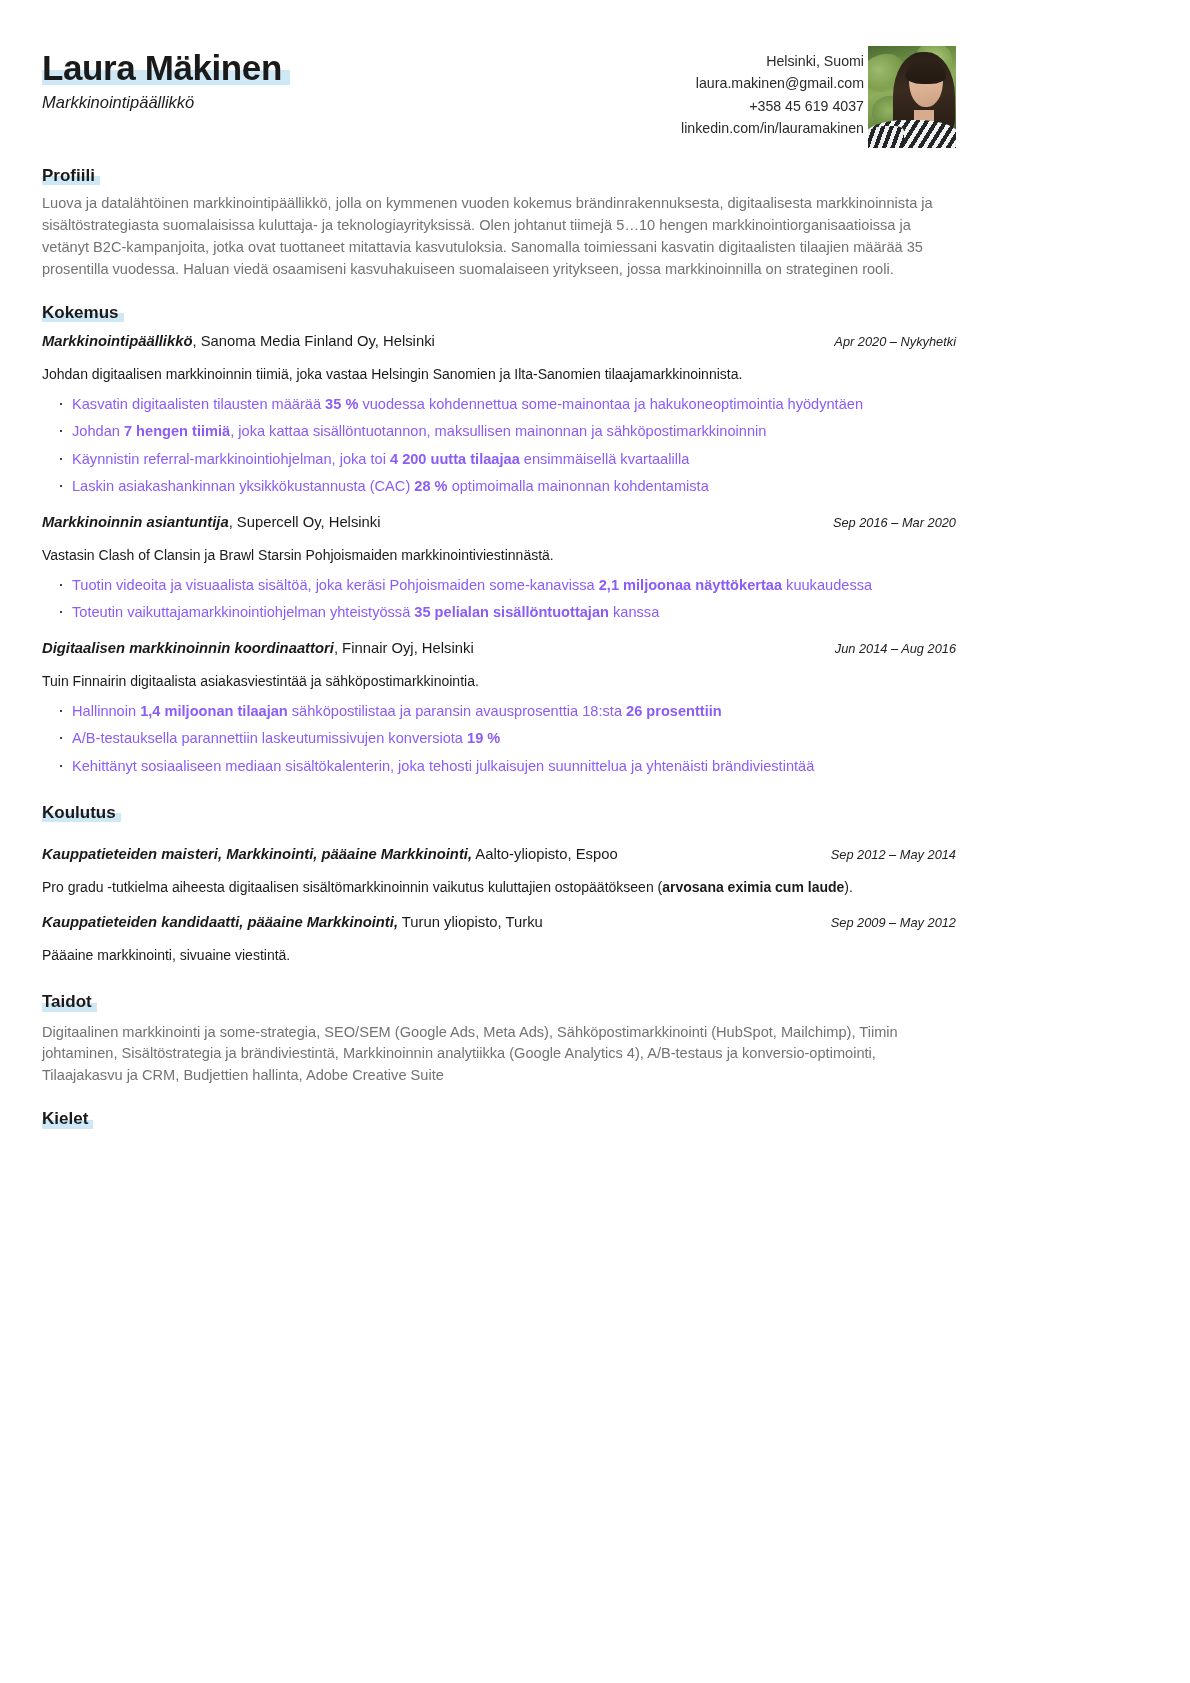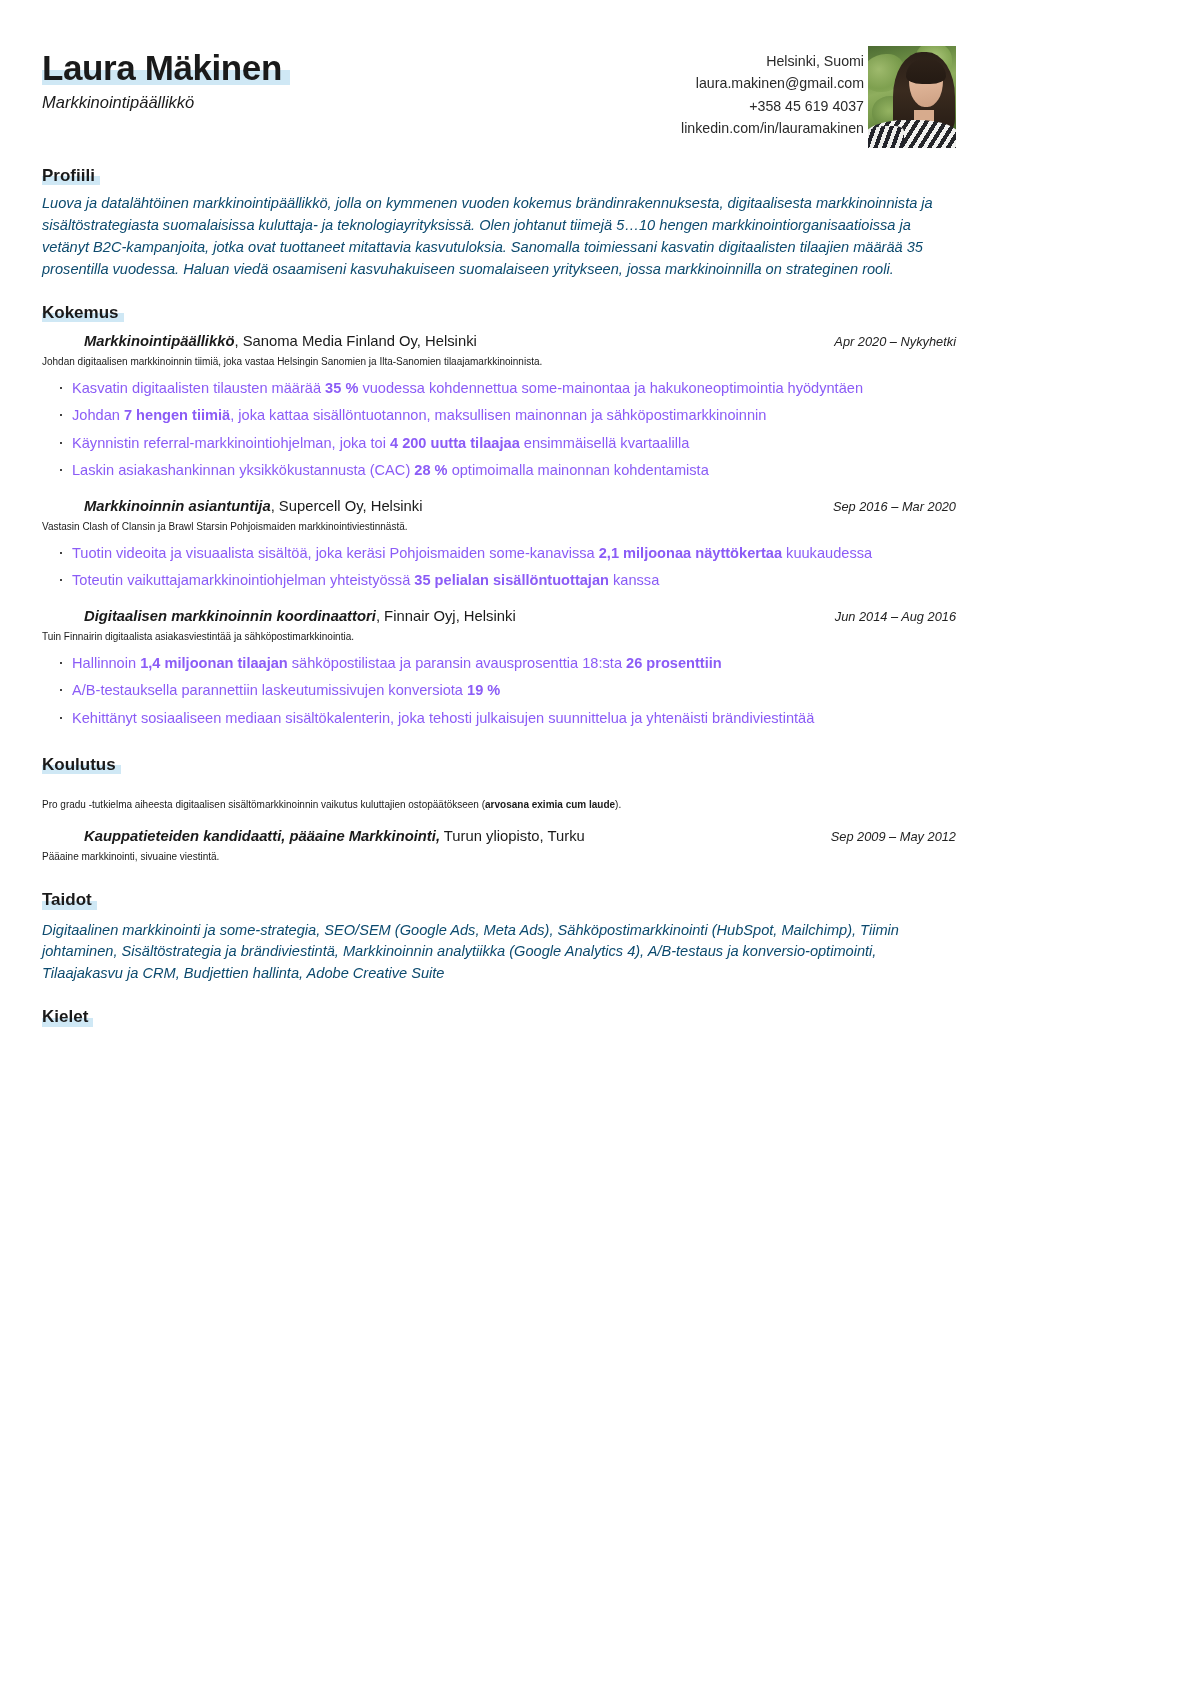--- a/index.html
+++ b/index.html
@@ -157,54 +157,52 @@
     position: absolute;
     left: 0; right: -5px; bottom: 1px;
     height: 9px;
     background: #cfe8f5;
     z-index: 0;
   }
 
   .body-text {
     font-size: 14.6px;
     line-height: 1.5;
-    color: #0c4a6e;
+    color: #737373;
     margin: 0;
-    font-style: italic;
   }
 
   .entry { margin-top: 16px; }
   .entry:first-of-type { margin-top: 2px; }
   .entry-head {
     display: flex;
     justify-content: space-between;
     align-items: baseline;
     gap: 9px;
-    margin-left: 42px;
   }
   .entry-role {
     font-size: 14.8px;
     color: #1a1a1a;
     line-height: 1.35;
   }
   .entry-role b {
     font-weight: bold;
     font-style: italic;
   }
   .entry-dates {
     font-size: 12.8px;
     font-style: italic;
     color: #222;
     white-space: nowrap;
     flex: 0 0 auto;
   }
   .entry-sub {
-    font-size: 10px;
+    font-size: 14px;
     line-height: 1.5;
-    margin-top: 2px;
+    margin-top: 12px;
     color: #1a1a1a;
   }
   ul.bullets {
     list-style: none;
     margin: 8px 0 0 0;
     padding: 0;
   }
   ul.bullets li {
     position: relative;
     padding-left: 30px;
@@ -308,20 +306,24 @@
             <li>Kehittänyt sosiaaliseen mediaan sisältökalenterin, joka tehosti julkaisujen suunnittelua ja yhtenäisti brändiviestintää</li>
           </ul>
         </div>
       </div>
   </div>
 
   <div class="section section-education">
     <div class="section-title"><span>Koulutus</span></div>
     <div id="education-list">
         <div class="entry">
+          <div class="entry-head">
+            <div class="entry-role"><b>Kauppatieteiden maisteri, Markkinointi, pääaine Markkinointi,</b> Aalto-yliopisto, Espoo</div>
+            <div class="entry-dates">Sep 2012 – May 2014</div>
+          </div>
           <div class="entry-sub">Pro gradu -tutkielma aiheesta digitaalisen sisältömarkkinoinnin vaikutus kuluttajien ostopäätökseen (<b>arvosana eximia cum laude</b>).</div>
         </div>
         <div class="entry">
           <div class="entry-head">
             <div class="entry-role"><b>Kauppatieteiden kandidaatti, pääaine Markkinointi,</b> Turun yliopisto, Turku</div>
             <div class="entry-dates">Sep 2009 – May 2012</div>
           </div>
           <div class="entry-sub">Pääaine markkinointi, sivuaine viestintä.</div>
         </div>
       </div>

